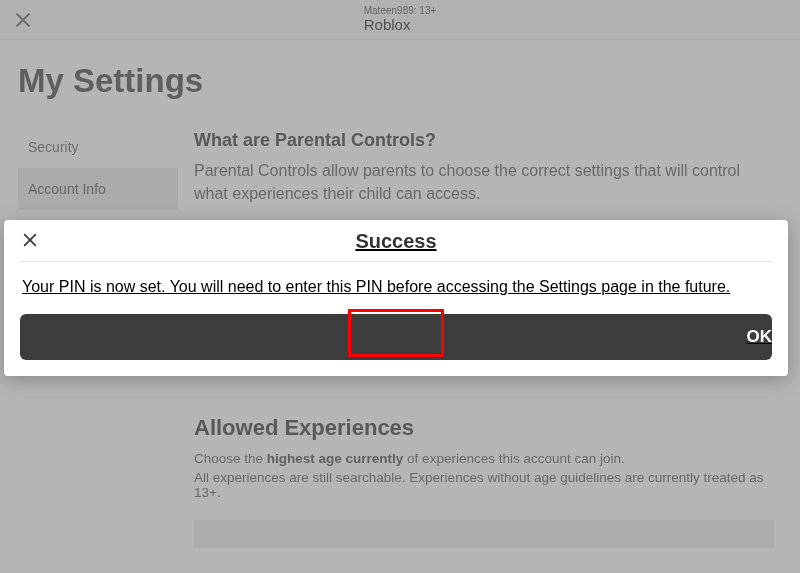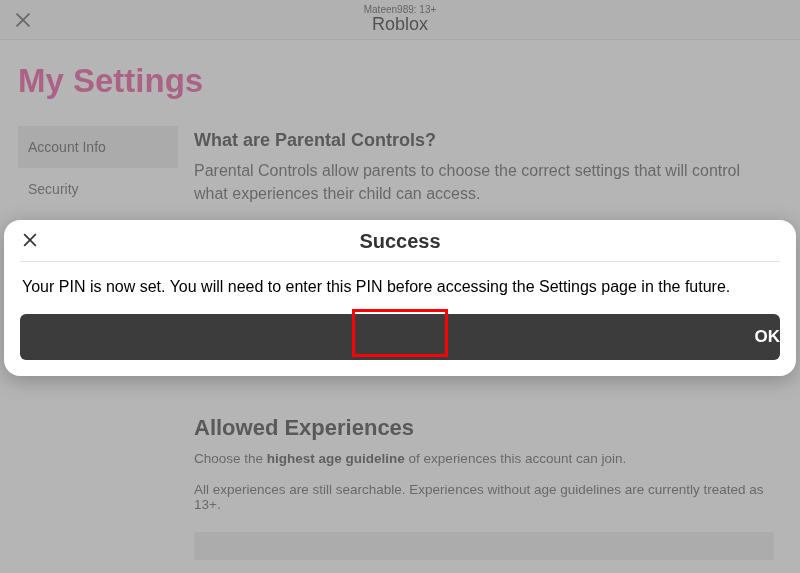--- a/index.html
+++ b/index.html
@@ -21,32 +21,31 @@
     }
     .app-header .header-close {
       position: absolute;
       left: 12px;
       top: 50%;
       transform: translateY(-50%);
       cursor: pointer;
     }
     .app-header .header-close svg { width: 22px; height: 22px; display:block; }
     .header-center {
-      text-align: center;
       line-height: 1.05;
     }
     .header-user { font-size: 10px; color: #4b4b4b; }
-    .header-app  { font-size: 18px; color: #222; }
+    .header-app  { font-size: 15px; color: #222; }
     .page {
       padding: 10px 18px 0 18px;
     }
     .page-title {
       font-size: 33px;
       font-weight: 800;
-      color: #ec4899;
+      color: #404040;
       padding: 12px 0 10px 0;
     }
     .content-row { display: flex; margin-top: 16px; }
     .sidebar {
       width: 160px;
       flex: 0 0 160px;
     }
     .sidebar-item {
       padding: 13px 10px;
       font-size: 14px;
@@ -65,46 +64,47 @@
     .section-text {
       font-size: 16px; color: #555; line-height: 1.45;
     }
     .spacer-large { height: 210px; } 
     .allowed-heading {
       font-size: 22px; font-weight: 800; color: #333;
       padding: 0 0 10px 0;
     }
     .choose-line { font-size: 13.5px; color: #555; }
     .choose-line b { font-weight: 700; color: #444; }
-    .all-exp { font-size: 13.5px; color: #555; margin-top: 16px; }
+    .all-exp { font-size: 13.5px; color: #555; margin-top: 4px; }
     .radio-strip {
       margin-top: 20px;
       background: #ececec;
       height: 28px;
       border-radius: 2px;
     }
 
     
     .modal-back {
       position: absolute;
       inset: 0;
       background: rgba(120,120,120,0.55);
       display: block;
     }
     .app-header, .page, .content-row { position: relative; z-index: 1; }
     .modal-back { z-index: 5; }
     .modal {
       position: absolute;
-      left: 4px; right: 4px;
+      left: 4px; right: 12px;
       top: 220px;
       background: #fff;
-      border-radius: 16px;
+      border-radius: 4px;
       z-index: 10;
       box-shadow: 0 4px 20px rgba(0,0,0,0.25);
       padding: 10px 16px 16px 16px;
+      text-decoration: underline;
     }
     .modal-header {
       display: flex; align-items: center; justify-content: center;
       position: relative; padding-bottom: 8px;
       border-bottom: 1px solid #e3e3e3;
     }
     .modal-title {
       font-size: 20px; font-weight: 600; color: #333;
     }
     .modal-close {
@@ -149,37 +149,37 @@
   </div>
 </div>
 
 <div class="modal-back"></div>
 
 <div class="page">
   <div class="page-title">My Settings</div>
 
   <div class="content-row">
     <div class="sidebar">
+      <div class="sidebar-item">
+        <span>Security</span>
+      </div>
       <div class="sidebar-item active">
         <span>Account Info</span>
       </div>
-      <div class="sidebar-item">
-        <span>Security</span>
-      </div>
     </div>
 
     <div class="main">
       <div class="section-heading">What are Parental Controls?</div>
       <div class="section-text">Parental Controls allow parents to choose the correct settings that will control what experiences their child can access.</div>
 
       <div class="spacer-large"></div>
 
       <div class="allowed-heading">Allowed Experiences</div>
       <div class="choose-line">
-        <span>Choose the </span><b>highest age guideline</b><span> of experiences this account can join.</span>
+        <span>Choose the </span><b>highest age currently</b><span> of experiences this account can join.</span>
       </div>
       <div class="all-exp">All experiences are still searchable. Experiences without age guidelines are currently treated as 13+.</div>
       <div class="radio-strip"></div>
     </div>
   </div>
 </div>
 
 <div class="modal">
   <div class="modal-header">
     <div class="modal-close">

